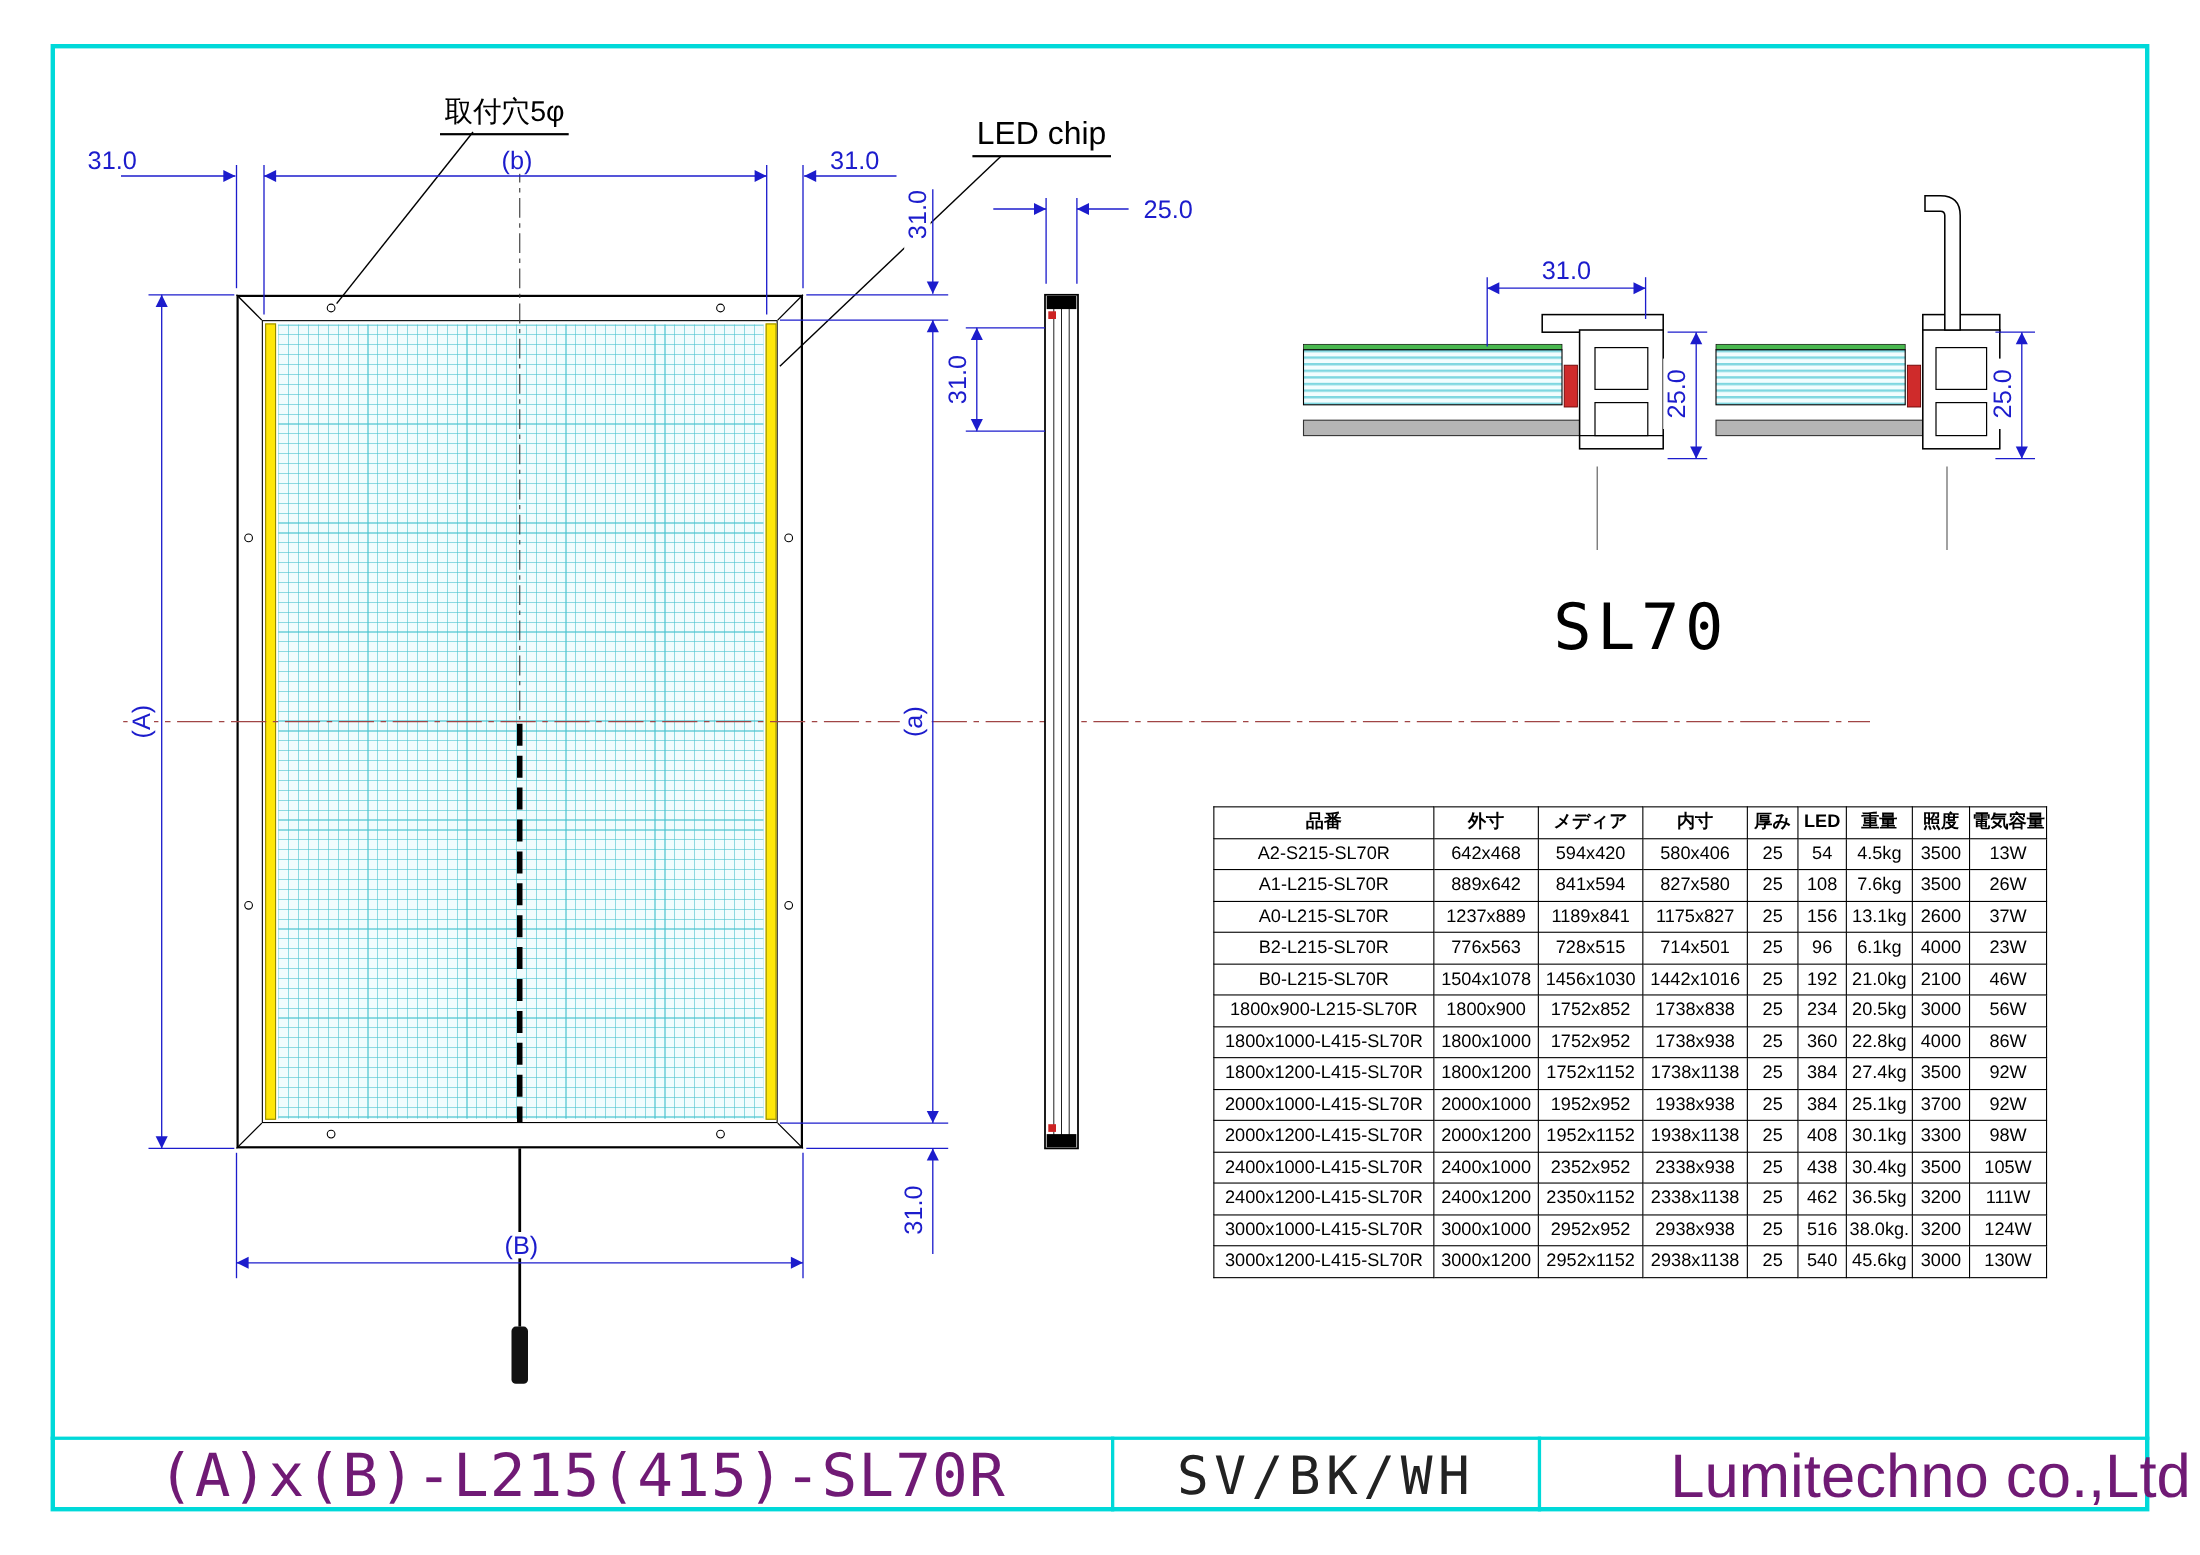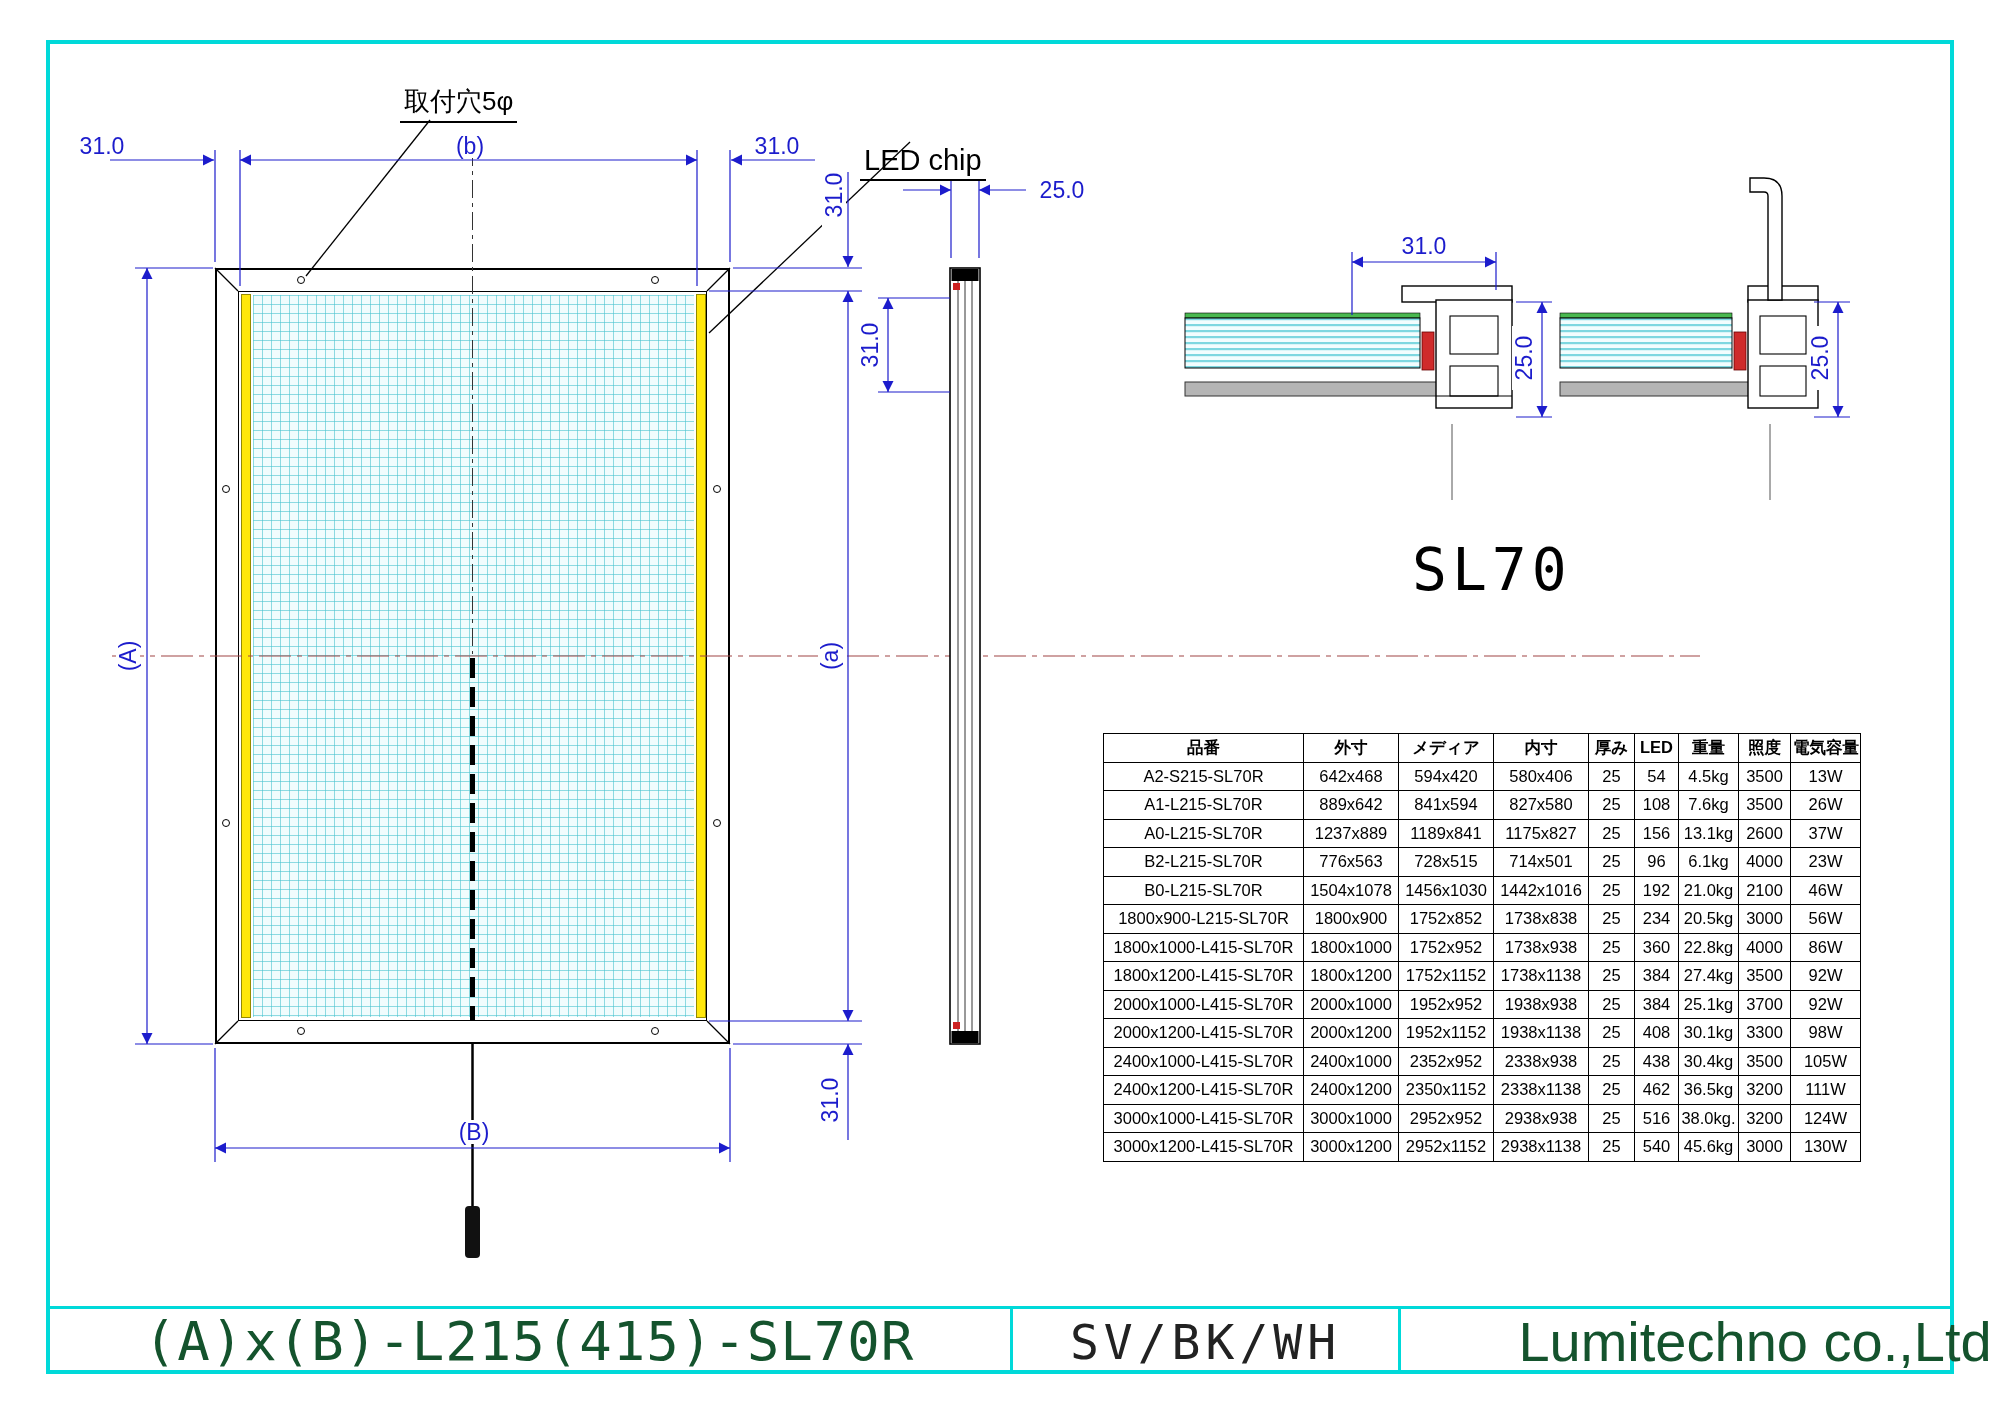--- a/index.html
+++ b/index.html
@@ -24,21 +24,21 @@
         font-family:"DejaVu Sans Mono",monospace;font-size:58px;letter-spacing:5px;}
   
   .table-wrap{left:1103px;top:733px;width:757px;}
   table.spec{border-collapse:collapse;table-layout:fixed;width:757px;}
   table.spec th,table.spec td{border:1.2px solid #000;text-align:center;font-size:16.5px;
       padding:1px 2px;height:25.5px;line-height:1.05;overflow:hidden;white-space:nowrap;color:#000;}
   table.spec th{font-weight:bold;}
   
   .tb-line-h{left:46px;top:1306px;width:1908px;height:3px;background:#00d9d9;}
   .tb-line-v{top:1306px;width:3px;height:68px;background:#00d9d9;}
-  .tb-cell{top:1309px;height:65px;display:flex;align-items:center;justify-content:center;color:#14532d;white-space:nowrap;}
+  .tb-cell{top:1309px;height:65px;display:flex;align-items:center;justify-content:center;color:#701a75;white-space:nowrap;}
   .tb-model{font-family:"DejaVu Sans Mono",monospace;font-size:54px;letter-spacing:1px;}
   .tb-finish{font-family:"DejaVu Sans Mono",monospace;font-size:48px;letter-spacing:5px;color:#222;}
   .tb-company{font-family:"Liberation Sans",sans-serif;font-size:56px;}
   svg{position:absolute;left:0;top:0;}
 </style>
 </head>
 <body>
 
 <div class="abs sheet-border"></div>
 
@@ -171,21 +171,21 @@
     <line x1="1516" y1="417" x2="1552" y2="417"></line>
     <line x1="1542" y1="302" x2="1542" y2="417" marker-start="url(#arw)" marker-end="url(#arw)"></line>
 
     <line x1="1814" y1="302" x2="1850" y2="302"></line>
     <line x1="1814" y1="417" x2="1850" y2="417"></line>
     <line x1="1838" y1="302" x2="1838" y2="417" marker-start="url(#arw)" marker-end="url(#arw)"></line>
   </g>
 </svg>
 
 <div class="abs anno" style="left:400px;top:84px;">取付穴5φ</div>
-<div class="abs anno" style="left:860px;top:106px;font-size:29px;margin-top:38px;">LED chip</div>
+<div class="abs anno" style="left:884px;top:106px;font-size:29px;">LED chip</div>
 <div class="abs sl70">SL70</div>
 
 <div class="abs dim" style="left:70px;top:134px;">31.0</div>
 <div class="abs dim" style="left:438px;top:134px;">(b)</div>
 <div class="abs dim" style="left:745px;top:134px;">31.0</div>
 <div class="abs dim v" style="left:802px;top:183px;">31.0</div>
 <div class="abs dim v" style="left:838px;top:333px;">31.0</div>
 <div class="abs dim" style="left:1030px;top:178px;">25.0</div>
 <div class="abs dim v" style="left:96px;top:644px;">(A)</div>
 <div class="abs dim v" style="left:798px;top:644px;">(a)</div>

